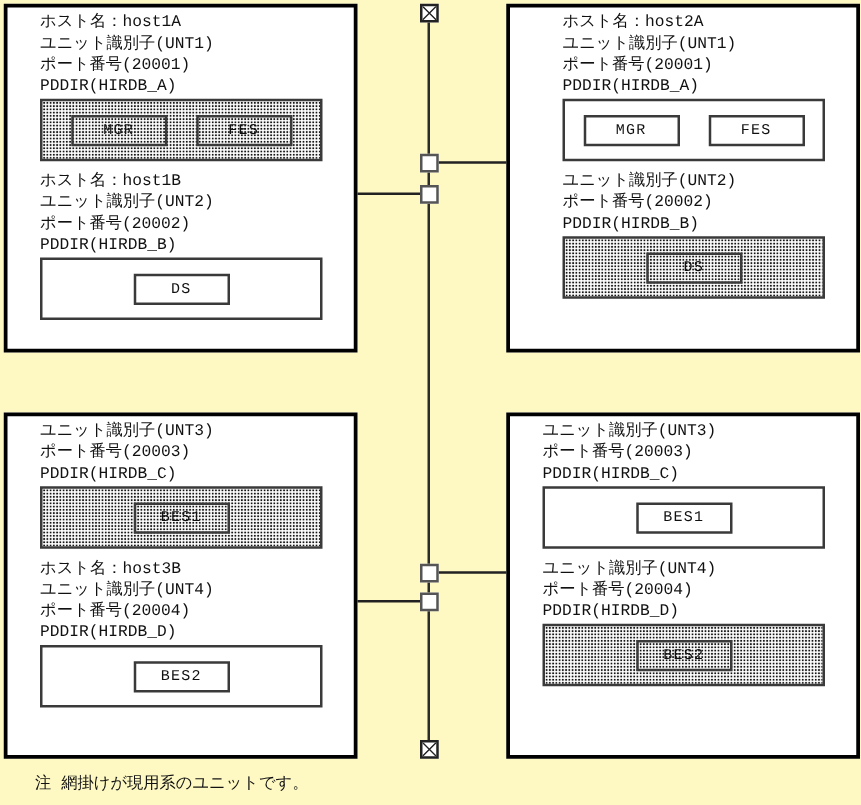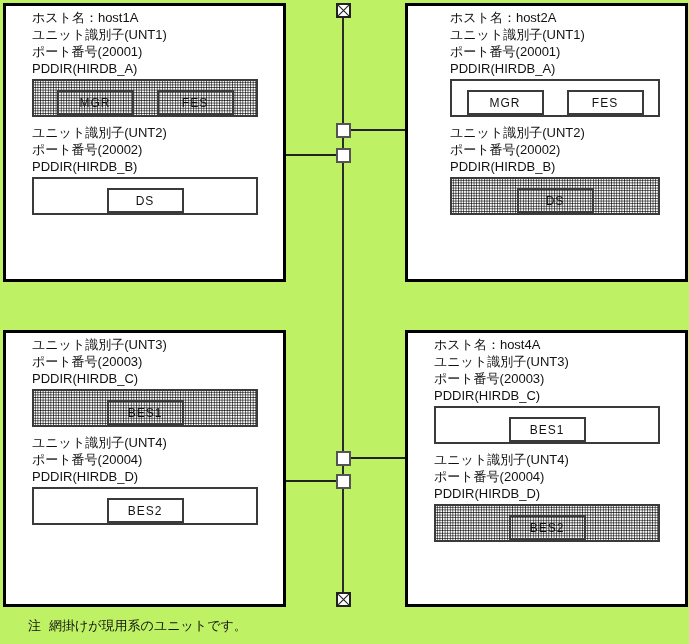--- a/index.html
+++ b/index.html
@@ -1,39 +1,39 @@
 <!DOCTYPE html>
 <html><head>
 <meta charset="utf-8">
 <style>
   html,body { margin:0; padding:0; background:#ffffff; }
   .canvas {
-    position:relative; width:689px; height:644px; background:#bef264;
-    font-family:Liberation Sans, sans-serif; color:#111111;
+    position:relative; width:689px; height:644px; background:#fef9c3;
+    font-family:Liberation Mono, monospace; color:#111111;
     overflow:hidden;
   }
   
   .node {
     position:absolute; box-sizing:border-box;
     border:3px solid #000000; background:#ffffff;
     padding:3px 25px 0 26px;
   }
   #box1 { left:3px;   top:3px;   width:283px; height:279px; }
   #box2 { left:405px; top:3px;   width:283px; height:279px;padding-left:42px; }
   #box3 { left:3px;   top:330px; width:283px; height:277px; }
   #box4 { left:405px; top:330px; width:283px; height:277px; }
 
   .sec + .sec { margin-top:7px; }
   .lines { font-size:13px; line-height:17px; white-space:nowrap; }
   .lines div { height:17px; }
 
   .band {
-    box-sizing:border-box; height:38px; margin-top:2px;
+    box-sizing:border-box; height:50px; margin-top:2px;
     border:2px solid #3a3a3a; background:#ffffff;
-    display:flex; align-items:flex-end; justify-content:center; gap:23px;
+    display:flex; align-items:center; justify-content:center; gap:23px;
   }
   .proc {
     box-sizing:border-box; width:77px; height:25px;
     border:2px solid #3a3a3a; background:#ffffff;
     display:flex; align-items:center; justify-content:center;
     font-size:12px; letter-spacing:1px;
   }
   
   .shaded {
     background-color:#fefefe;
@@ -98,20 +98,21 @@
         <div>ポート番号(20001)</div>
         <div>PDDIR(HIRDB_A)</div>
       </div>
       <div class="band shaded">
         <div class="proc">MGR</div>
         <div class="proc">FES</div>
       </div>
     </div>
     <div class="sec">
       <div class="lines">
+        <div>ホスト名：host1B</div>
         <div>ユニット識別子(UNT2)</div>
         <div>ポート番号(20002)</div>
         <div>PDDIR(HIRDB_B)</div>
       </div>
       <div class="band">
         <div class="proc">DS</div>
       </div>
     </div>
   </div>
 
@@ -146,34 +147,34 @@
         <div>ユニット識別子(UNT3)</div>
         <div>ポート番号(20003)</div>
         <div>PDDIR(HIRDB_C)</div>
       </div>
       <div class="band shaded">
         <div class="proc">BES1</div>
       </div>
     </div>
     <div class="sec">
       <div class="lines">
+        <div>ホスト名：host3B</div>
         <div>ユニット識別子(UNT4)</div>
         <div>ポート番号(20004)</div>
         <div>PDDIR(HIRDB_D)</div>
       </div>
       <div class="band">
         <div class="proc">BES2</div>
       </div>
     </div>
   </div>
 
   <div class="node" id="box4">
     <div class="sec">
       <div class="lines">
-        <div>ホスト名：host4A</div>
         <div>ユニット識別子(UNT3)</div>
         <div>ポート番号(20003)</div>
         <div>PDDIR(HIRDB_C)</div>
       </div>
       <div class="band">
         <div class="proc">BES1</div>
       </div>
     </div>
     <div class="sec">
       <div class="lines">

